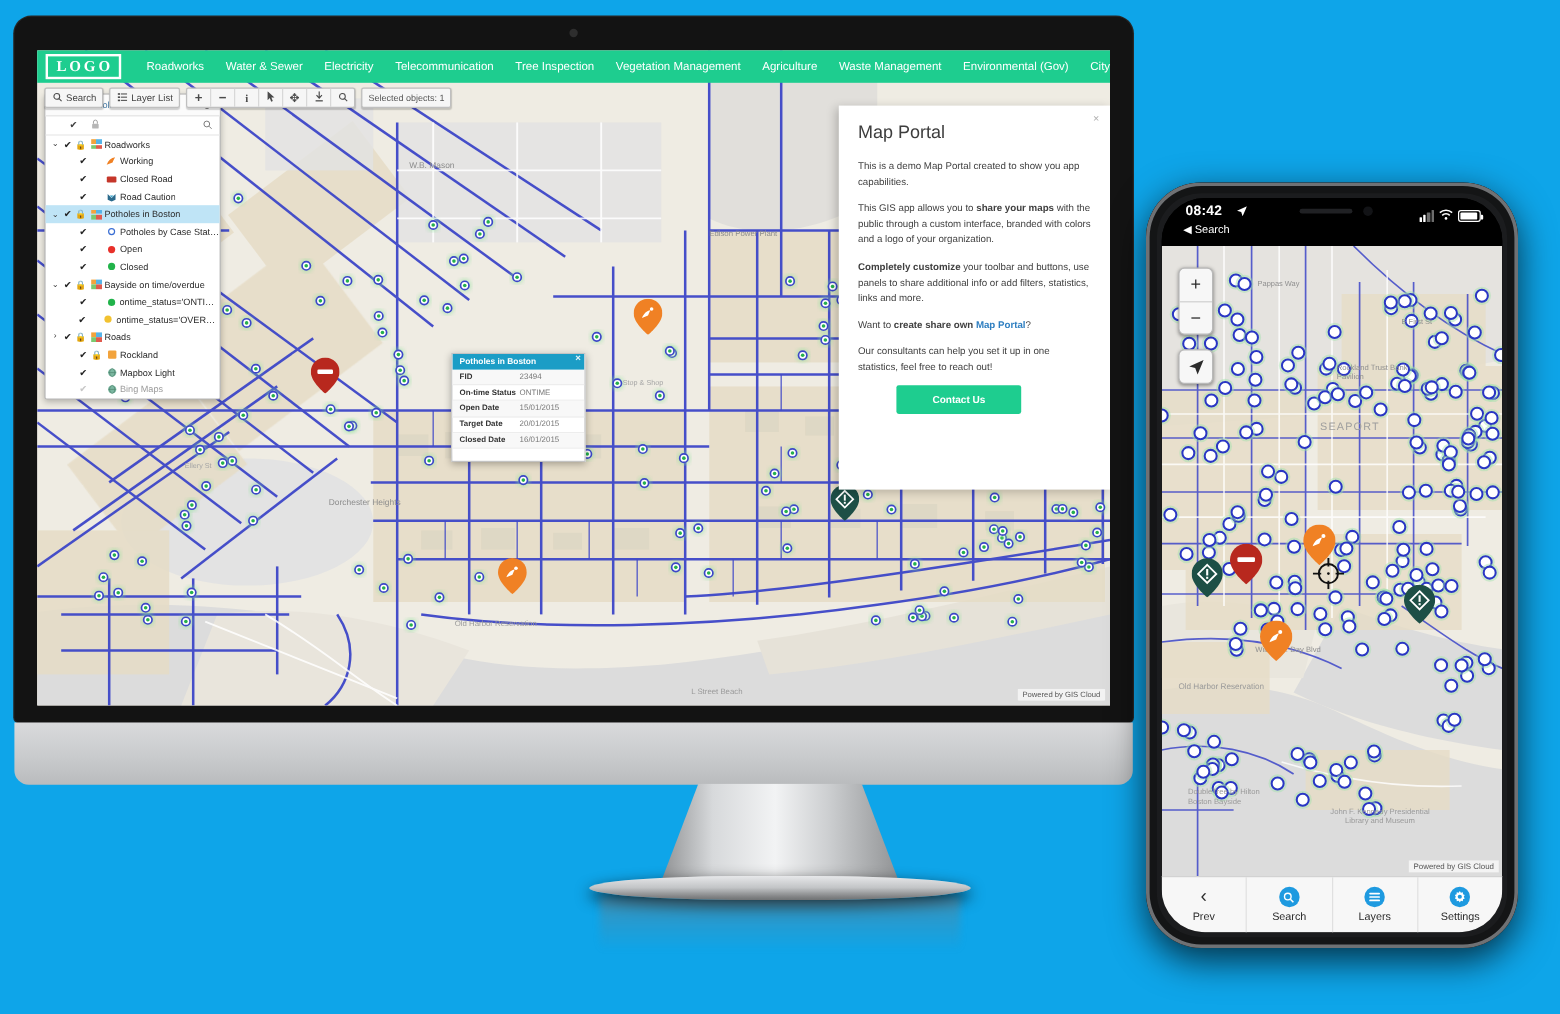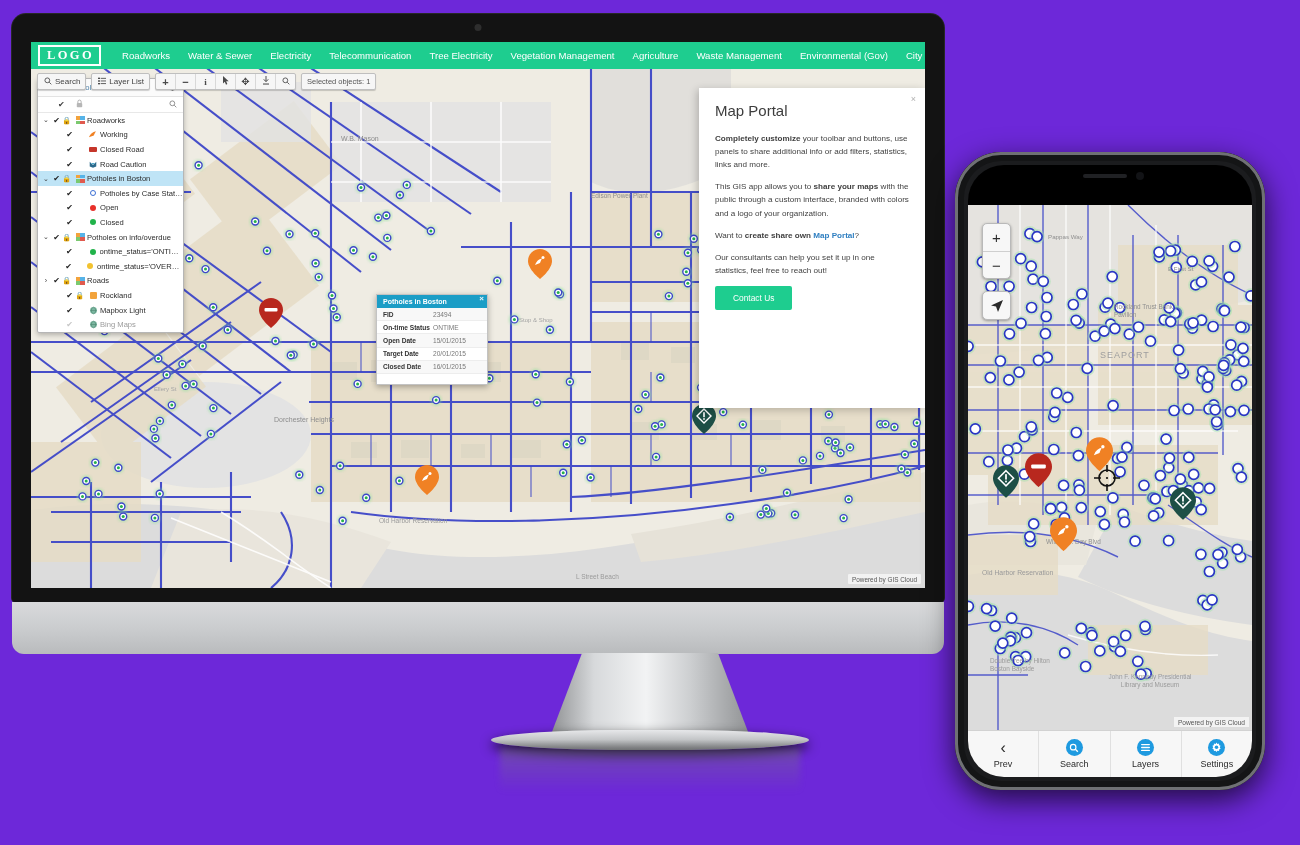--- a/index.html
+++ b/index.html
@@ -1,19 +1,19 @@
 <!DOCTYPE html>
 <html><head>
 <meta charset="utf-8">
 <style>
   * { box-sizing: border-box; margin: 0; padding: 0; }
   html, body { width: 1300px; height: 845px; background: #000; overflow: hidden;
     font-family: "Liberation Sans", sans-serif; }
 
-  #stage { position: relative; width: 1300px; height: 845px; background: #6d28d9; }
+  #stage { position: relative; width: 1300px; height: 845px; background: #0ea5e9; }
 
   
   #monitor { position: absolute; left: 12px; top: 14px; width: 932px; height: 588px;
     background: #131313; border-radius: 14px 14px 4px 4px;
     box-shadow: 0 0 0 1px #272727; }
   #monitor-cam { position: absolute; left: 50%; top: 10px; transform: translateX(-50%);
     width: 7px; height: 7px; border-radius: 50%; background: #2e2e2e; }
   #screen { position: absolute; left: 19px; top: 28px; width: 894px; height: 546px;
     background: #e8e5de; overflow: hidden; }
 
@@ -98,21 +98,21 @@
   .portal { position: absolute; right: 0px; top: 46px; width: 226px; height: 320px;
     background: #fff; box-shadow: -2px 2px 8px rgba(0,0,0,.22); z-index: 26;
     padding: 14px 16px; }
   .portal h1 { font-size: 15px; font-weight: 400; color: #3d3d3d; margin-bottom: 13px; }
   .portal p { font-size: 8.1px; line-height: 1.62; color: #3f3f3f; margin-bottom: 9px; }
   .portal b { font-weight: 700; }
   .portal a { color: #2f7fc1; font-weight: 700; text-decoration: none; }
   .portal-x { position: absolute; right: 9px; top: 6px; color: #b0b0b0; font-size: 9px;
     cursor: pointer; }
   .cbtn { display: inline-block; background: #1ecd8f; color: #fff; font-size: 8.4px;
-    font-weight: 400; padding: 7px 18px; border: 0; border-radius: 2px; cursor: pointer; }
+    font-weight: 700; padding: 7px 30px; border: 0; border-radius: 2px; cursor: pointer; margin-left: 32px; }
 
   .attrib { position: absolute; right: 4px; bottom: 4px; background: rgba(245,245,245,.88);
     color: #555; font-size: 6.4px; padding: 1.5px 4px; border-radius: 1px; z-index: 20; }
 
   
   #phone { position: absolute; left: 955px; top: 152px; width: 310px; height: 638px;
     border-radius: 46px; background: #1b1c1e;
     box-shadow: inset 0 0 0 3px #6f7174, inset 0 0 0 9px #141516, 0 10px 30px rgba(0,0,0,.7); }
   #pscreen { position: absolute; left: 13px; top: 13px; width: 284px; height: 612px;
     border-radius: 36px; background: #000; overflow: hidden; }
@@ -1085,21 +1085,21 @@
           </svg>
       </div>
 
       <div class="navbar">
         <div class="logo">LOGO</div>
         <div id="navlinks" style="display:flex;align-items:center;">
             <div class="navlink">Roadworks</div>
             <div class="navlink">Water &amp; Sewer</div>
             <div class="navlink">Electricity</div>
             <div class="navlink">Telecommunication</div>
-            <div class="navlink">Tree Electricity</div>
+            <div class="navlink">Tree Inspection</div>
             <div class="navlink">Vegetation Management</div>
             <div class="navlink">Agriculture</div>
             <div class="navlink">Waste Management</div>
             <div class="navlink">Environmental (Gov)</div>
             <div class="navlink">City Districts</div>
           </div>
       </div>
 
       <div class="toolbar">
         <div class="tb-grp">
@@ -1281,21 +1281,21 @@
               <span class="lchk">✔</span>
               <span class="llock">🔒</span>
               <span class="lsym">
                 <span class="sw-grp">
                   <i style="background:#f2a33c"></i>
                   <i style="background:#56b3e8"></i>
                   <i style="background:#7bc96f"></i>
                   <i style="background:#e05a4e"></i>
                 </span>
               </span>
-              <span class="llab">Potholes on info/overdue</span>
+              <span class="llab">Bayside on time/overdue</span>
             </div>
             <div class="lrow">
               <span class="lcar" style="margin-left:13px"></span>
               <span class="lchk">✔</span>
               <span class="llock"></span>
               <span class="lsym">
                 <span class="dot" style="background:#21b34a"></span>
               </span>
               <span class="llab">ontime_status='ONTIME'</span>
             </div>
@@ -1384,25 +1384,26 @@
               <span class="fp-k">Closed Date</span>
               <span class="fp-v">16/01/2015</span>
             </div>
           </div>
         <div class="fp-fade"></div>
       </div>
 
       <div class="portal">
         <span class="portal-x">×</span>
         <h1>Map Portal</h1>
+        <p>This is a demo Map Portal created to show you app capabilities.</p>
+        <p>
+          <span>This GIS app allows you to </span><b>share your maps</b><span> with the public through a custom interface, branded with colors and a logo of your organization.</span>
+        </p>
         <p>
           <b>Completely customize</b><span> your toolbar and buttons, use panels to share additional info or add filters, statistics, links and more.</span>
-        </p>
-        <p>
-          <span>This GIS app allows you to </span><b>share your maps</b><span> with the public through a custom interface, branded with colors and a logo of your organization.</span>
         </p>
         <p>
           <span>Want to </span><b>create share own </b><a href="#">Map Portal</a><span>?</span>
         </p>
         <p>Our consultants can help you set it up in one statistics, feel free to reach out!</p>
         <button class="cbtn">Contact Us</button>
       </div>
 
       <div class="attrib">Powered by GIS Cloud</div>
     </div>
@@ -2335,20 +2336,47 @@
           <div>
             <svg width="14" height="14" viewBox="0 0 14 14">
                 <path d="M13 1 L1 6.4 L6 7.6 L8 13 Z" fill="#2b2b2b"></path>
               </svg>
           </div>
         </div>
 
         <div class="pattr">Powered by GIS Cloud</div>
       </div>
 
+      <div class="pstatus">
+        <span class="ptime">08:42</span>
+        <span class="ploc-arrow">
+          <svg width="10" height="10" viewBox="0 0 12 12">
+              <path d="M11 1 L1 5.6 L5.2 6.8 L6.6 11 Z" fill="#fff"></path>
+            </svg>
+        </span>
+        <span class="pback">◀ Search</span>
+        <span class="pstat-r">
+          <span class="bars">
+              <i style="height:3.5px"></i>
+              <i style="height:5.5px"></i>
+              <i style="height:7.5px;background:#6d6d6d"></i>
+              <i style="height:9.5px;background:#6d6d6d"></i>
+            </span>
+          <span>
+            <svg width="12" height="10" viewBox="0 0 14 11">
+                <path d="M1 3.4 A9 9 0 0 1 13 3.4" fill="none" stroke="#fff" stroke-width="1.5"></path>
+                <path d="M3.3 6 A5.6 5.6 0 0 1 10.7 6" fill="none" stroke="#fff" stroke-width="1.5"></path>
+                <circle cx="7" cy="9" r="1.3" fill="#fff"></circle>
+              </svg>
+          </span>
+          <span class="batt">
+              <i></i>
+            </span>
+        </span>
+      </div>
       <div class="notch">
         <div class="notch-spk"></div>
         <div class="notch-cam"></div>
       </div>
 
       <div class="ptabs">
         <div class="ptab">
           <span class="pchev">‹</span>
           <span class="lb">Prev</span>
         </div>

